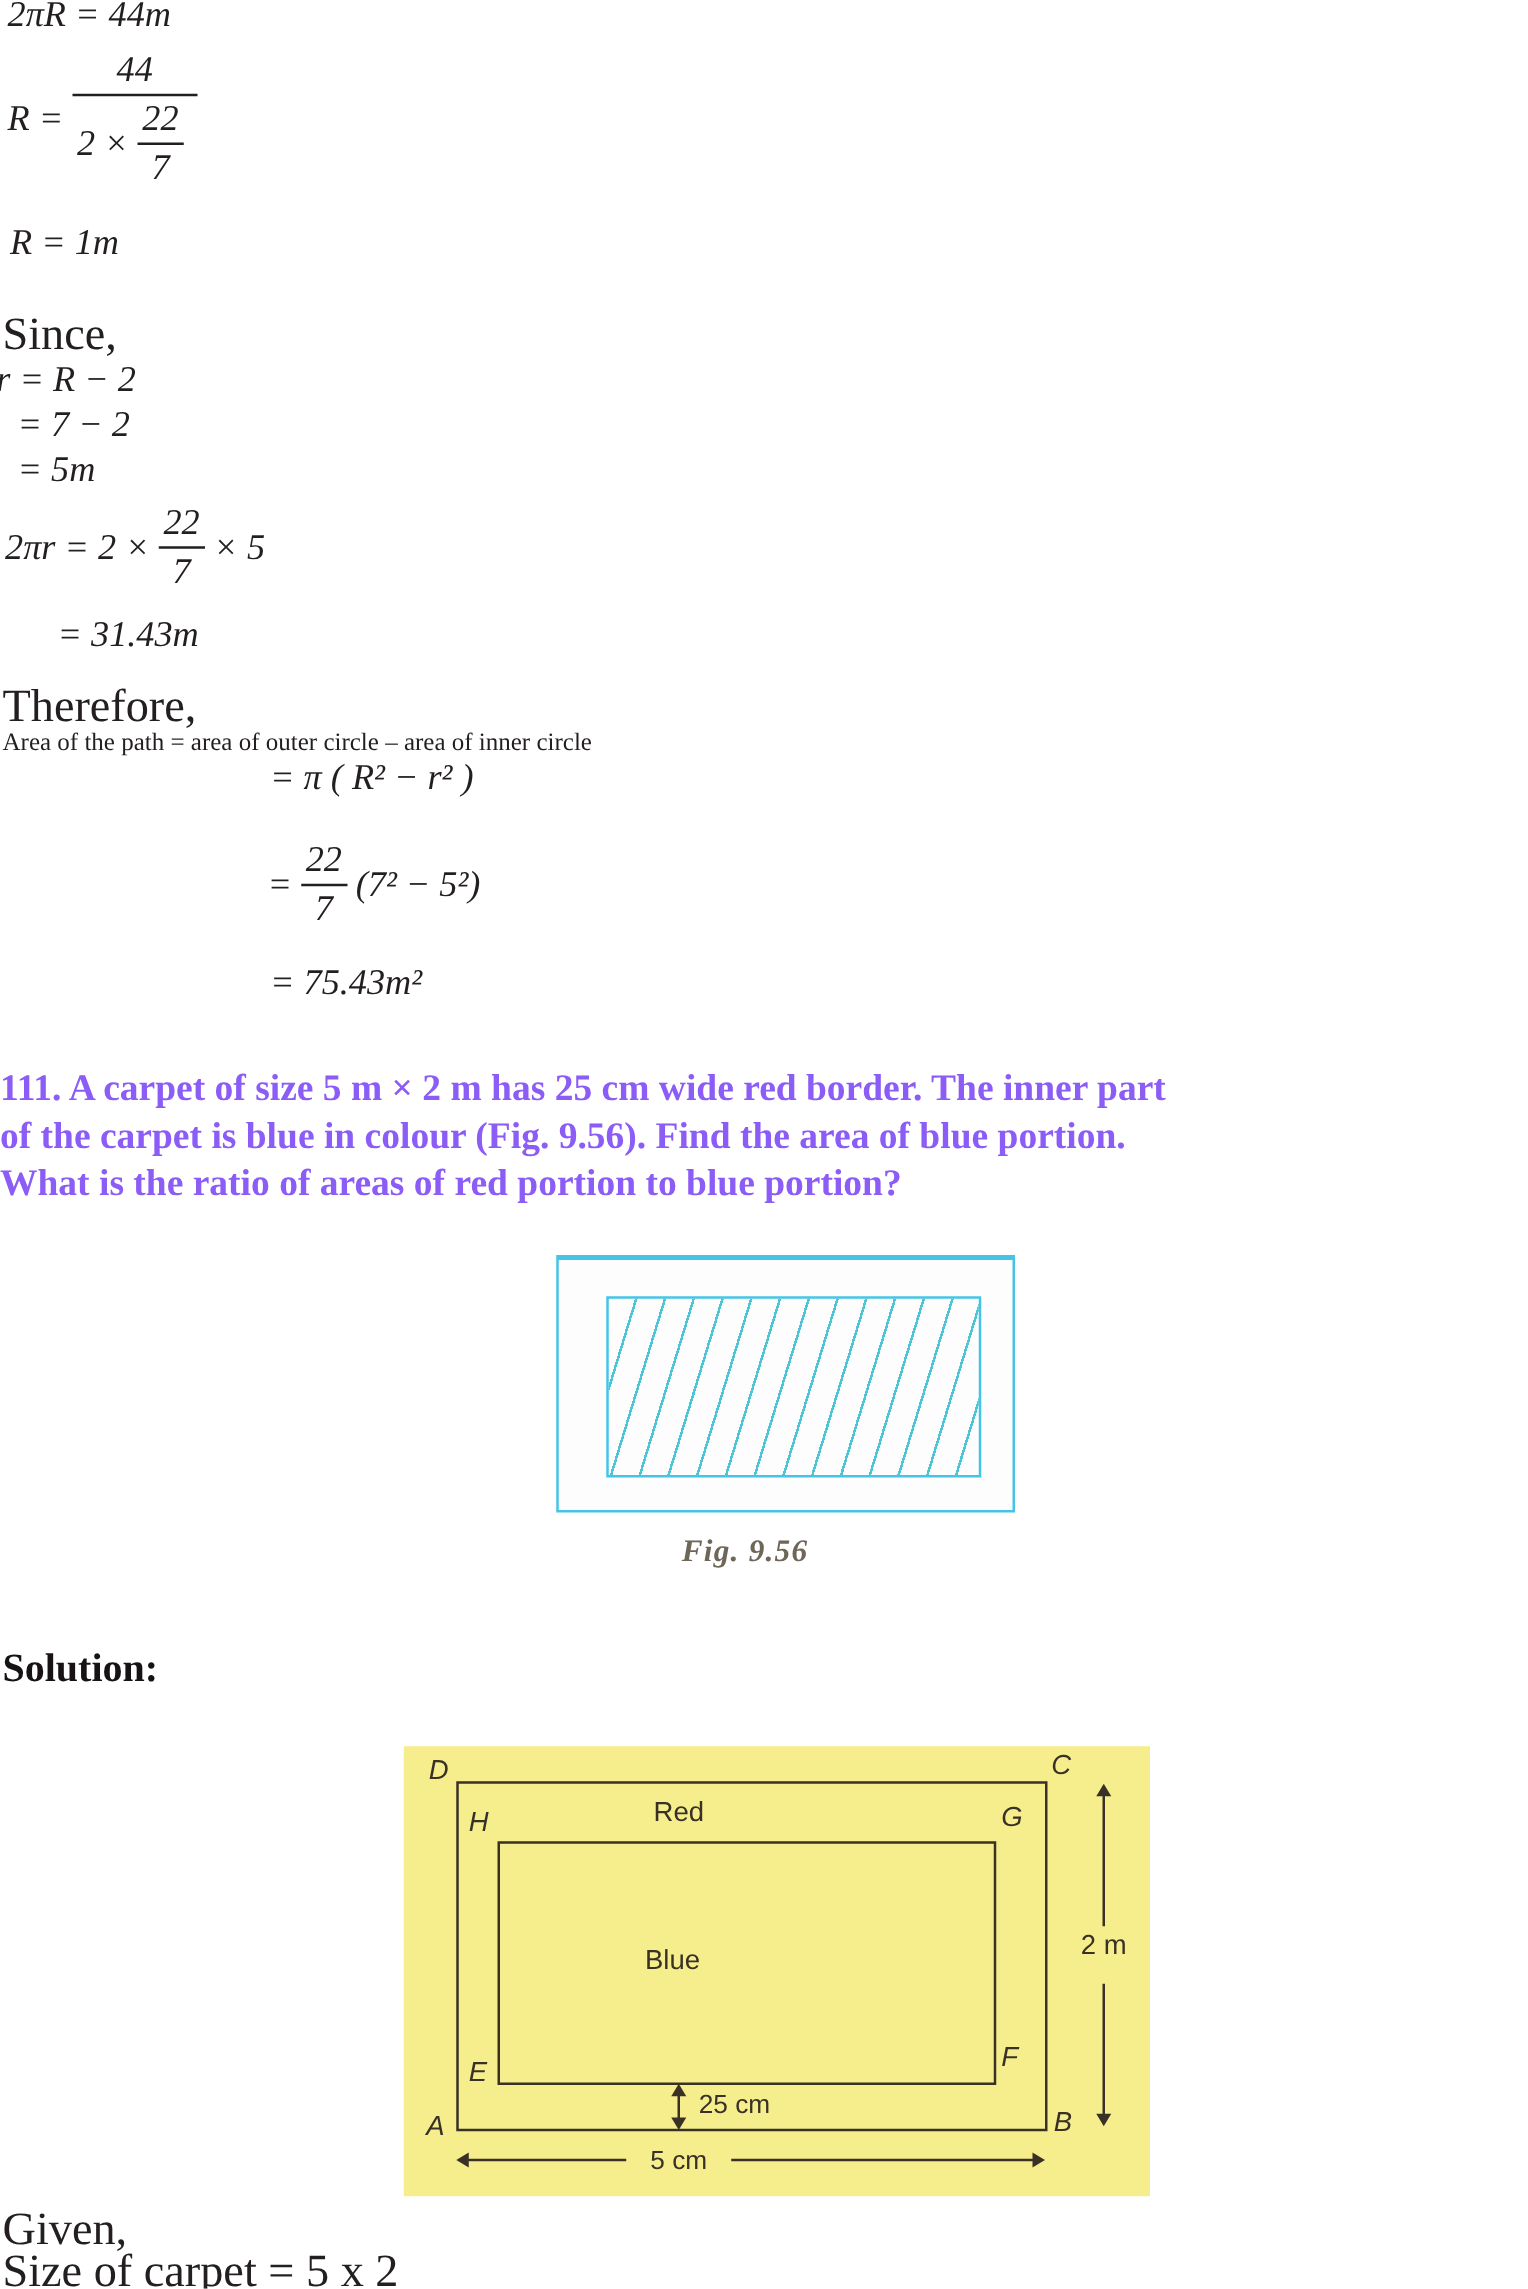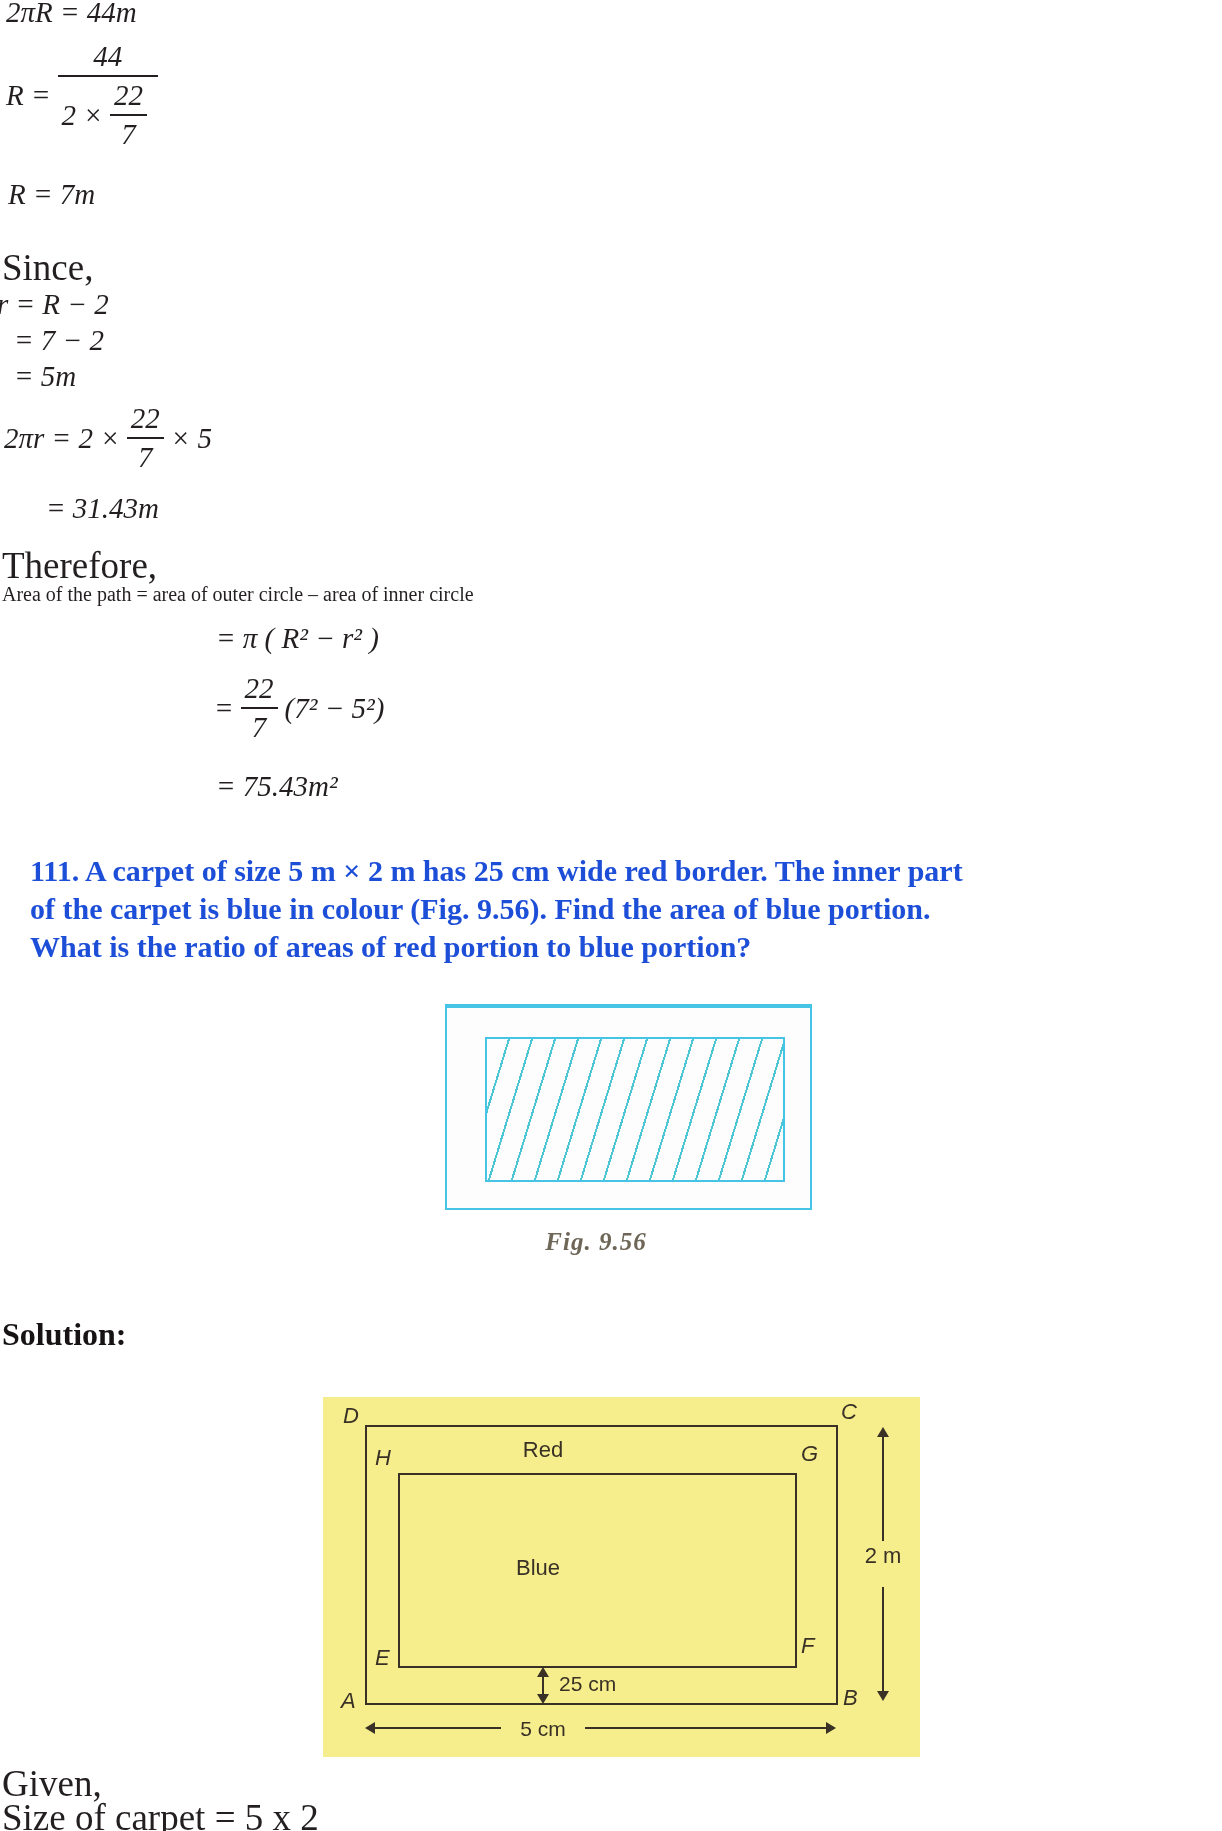--- a/index.html
+++ b/index.html
@@ -8,21 +8,21 @@
     font-family:"Liberation Serif", serif;color:#231f20;overflow:hidden;
   }
   .abs{position:absolute;}
   .eq{font-style:italic;font-size:29px;line-height:1.15;white-space:nowrap;}
   .plain{font-style:normal;font-size:37px;line-height:1.2;white-space:nowrap;}
   .eqrow{display:flex;align-items:center;font-style:italic;font-size:29px;white-space:nowrap;}
   .frac{display:inline-flex;flex-direction:column;align-items:center;margin:0 7px;justify-content:center;}
   .frac .fbar{align-self:stretch;height:2px;background:#231f20;margin:2px 0;}
   .frac .fnum,.frac .fden{padding:0 4px;text-align:center;}
   .denrow{display:flex;align-items:center;}
-  .problem{font-weight:bold;font-size:30px;line-height:38px;color:#1d4ed8;white-space:nowrap;margin-left:30px;}
+  .problem{font-weight:bold;font-size:30px;line-height:38px;color:#8b5cf6;white-space:nowrap;}
   .caption{font-style:italic;font-weight:bold;font-size:25px;color:#6e6758;letter-spacing:1px;text-align:center;}
   .solution{font-weight:bold;font-size:32px;color:#171314;}
   
   .fig56{
     width:367px;height:206px;box-sizing:border-box;background:#fdfdfd;
     border:2px solid #45c4e6;border-top:4px solid #45c4e6;
   }
   .fig56-inner{
     position:absolute;left:38px;top:29px;width:300px;height:145px;box-sizing:border-box;
     border:2px solid #45c4e6;
@@ -60,21 +60,21 @@
         <span>2 ×</span>
         <span class="frac">
           <span class="fnum">22</span>
           <span class="fbar"></span>
           <span class="fden">7</span>
         </span>
       </span>
     </span>
   </div>
 
-  <div class="abs eq" style="left:8px;top:178px;">R = 7m</div>
+  <div class="abs eq" style="left:8px;top:178px;">R = 1m</div>
 
   <div class="abs plain" style="left:2px;top:246px;">Since,</div>
 
   <div class="abs eq" style="left:-3px;top:288px;">r = R − 2</div>
   <div class="abs eq" style="left:14px;top:324px;">= 7 − 2</div>
   <div class="abs eq" style="left:14px;top:360px;">= 5m</div>
 
   <div class="abs eqrow" style="left:4px;top:402px;">
     <span>2πr = 2 ×</span>
     <span class="frac">
@@ -83,21 +83,21 @@
       <span class="fden">7</span>
     </span>
     <span>× 5</span>
   </div>
 
   <div class="abs eq" style="left:46px;top:492px;">= 31.43m</div>
 
   <div class="abs plain" style="left:2px;top:544px;">Therefore,</div>
   <div class="abs plain" style="left:2px;top:582px;font-size:20px;">Area of the path = area of outer circle – area of inner circle</div>
 
-  <div class="abs eq" style="left:216px;top:622px;">= π ( R² − r² )</div>
+  <div class="abs eq" style="left:216px;top:606px;">= π ( R² − r² )</div>
 
   <div class="abs eqrow" style="left:214px;top:672px;">
     <span>=</span>
     <span class="frac">
       <span class="fnum">22</span>
       <span class="fbar"></span>
       <span class="fden">7</span>
     </span>
     <span>(7² − 5²)</span>
   </div>

